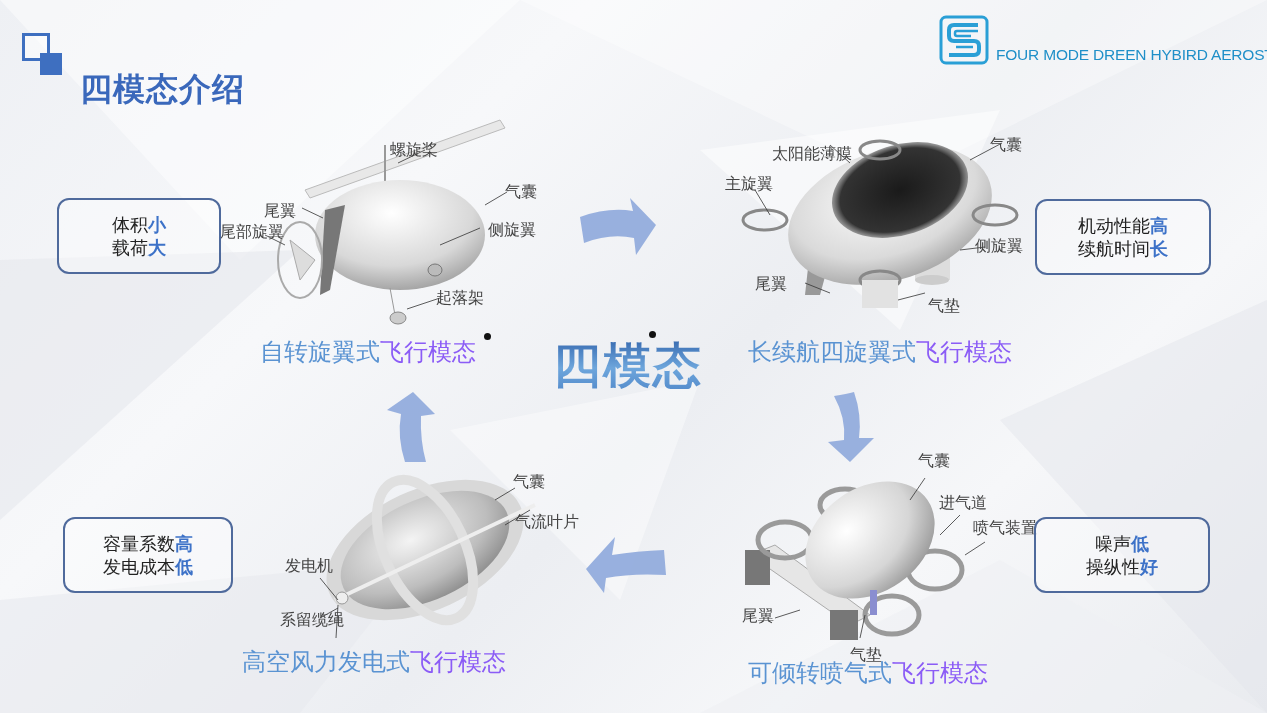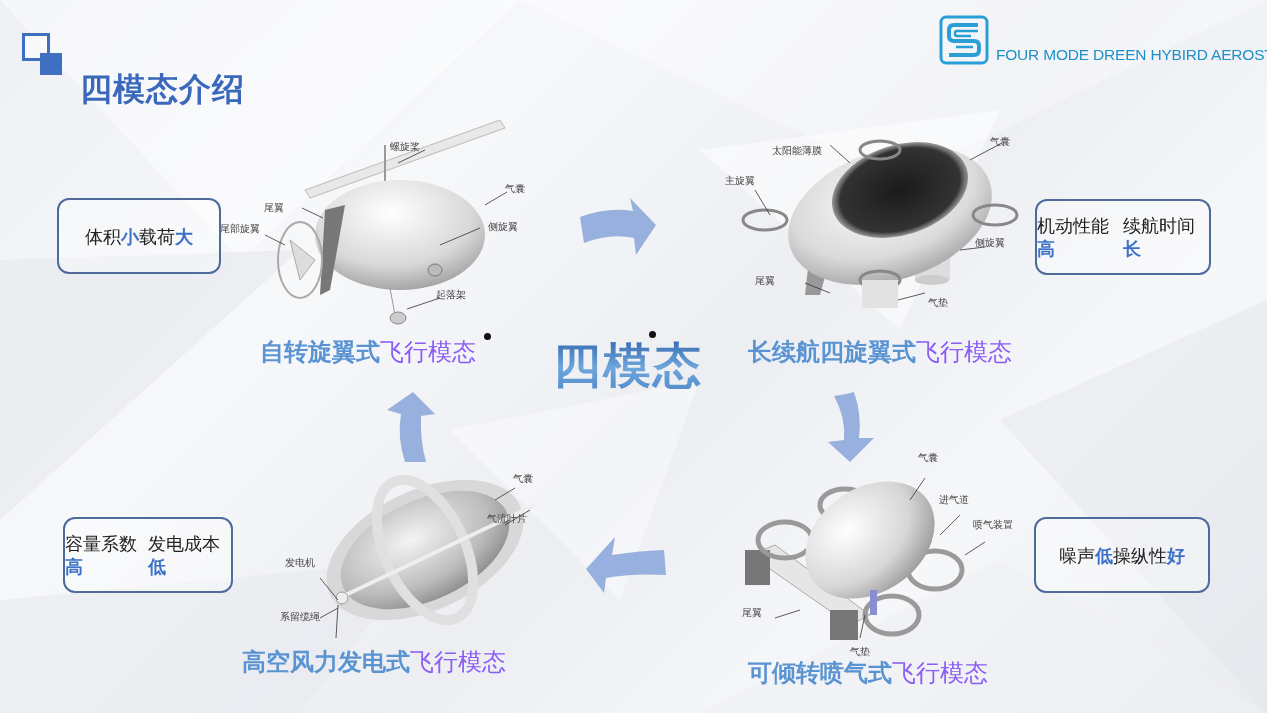--- a/index.html
+++ b/index.html
@@ -12,33 +12,33 @@
   .title-icon{left:22px;top:33px;width:40px;height:40px;}
   .title-icon .sq1{position:absolute;left:0;top:0;width:28px;height:28px;border:3px solid #3e6fc0;box-sizing:border-box;background:rgba(255,255,255,.5);}
   .title-icon .sq2{position:absolute;left:18px;top:20px;width:22px;height:22px;background:#3e6fc0;}
   .page-title{left:80px;top:24px;font-size:32px;font-weight:bold;color:#3a68bb;letter-spacing:1px;margin-top:44px;}
   .logo{left:940px;top:16px;width:295px;height:52px;}
   .logo-mark{position:absolute;left:0;top:0;width:48px;height:48px;}
   .logo-cn{position:absolute;left:56px;top:6px;font-family:"DejaVu Serif","Liberation Serif",serif;font-style:italic;font-size:22px;color:#2a9fd6;letter-spacing:2px;white-space:nowrap;}
   .logo-en{position:absolute;left:56px;top:30px;font-family:"Liberation Sans",sans-serif;font-size:15.5px;color:#1f8fc8;white-space:nowrap;letter-spacing:-0.2px;}
   
   .info{position:absolute;border:2px solid #4f6a9c;border-radius:12px;background:rgba(255,255,255,.35);
-    display:flex;flex-direction:row;align-items:center;justify-content:center;font-size:18px;line-height:23px;color:#222;}
+    display:flex;flex-direction:column;align-items:center;justify-content:center;font-size:18px;line-height:23px;color:#222;}
   .info .hl{color:#3d72c8;font-weight:bold;}
   
   .mode{position:absolute;font-size:24px;white-space:nowrap;}
-  .mode .blue{color:#5a93d2;font-weight:bold;margin-top:24px;}
+  .mode .blue{color:#5a93d2;font-weight:normal;margin-top:24px;}
   .mode .black{color:#8b5cf6;}
   
   .center{left:538px;top:334px;width:180px;text-align:center;font-size:48px;font-weight:bold;line-height:62px;
     background:linear-gradient(180deg,#2d5fa8 0%,#6ea6dc 55%,#4f86c8 100%);-webkit-background-clip:text;background-clip:text;color:transparent;
     letter-spacing:2px;}
   .dot{position:absolute;width:7px;height:7px;border-radius:50%;background:#111;}
   
-  .plabel{position:absolute;font-family:"DejaVu Serif","Liberation Serif",serif;font-size:10px;color:#444;white-space:nowrap;}
+  .plabel{position:absolute;font-family:"DejaVu Serif","Liberation Serif",serif;font-size:16px;color:#444;white-space:nowrap;}
   svg{overflow:visible;}
 </style>
 </head>
 <body>
 
 <svg class="bgpoly" width="1267" height="713">
   <polygon points="0,0 520,0 240,260" fill="#ffffff" opacity="0.45"></polygon>
   <polygon points="520,0 1267,0 900,180" fill="#ffffff" opacity="0.35"></polygon>
   <polygon points="0,260 300,250 0,520" fill="#e6e8ec" opacity="0.6"></polygon>
   <polygon points="700,150 1000,110 900,330" fill="#ffffff" opacity="0.5"></polygon>
@@ -210,21 +210,21 @@
   <circle cx="62" cy="128" r="6" fill="#eee" stroke="#999"></circle>
   <g stroke="#333" stroke-width="0.8" fill="none">
     <line x1="215" y1="30" x2="235" y2="18"></line>
     <line x1="225" y1="55" x2="250" y2="40"></line>
     <line x1="58" y1="130" x2="40" y2="108"></line>
     <line x1="58" y1="138" x2="40" y2="148"></line>
     <line x1="58" y1="135" x2="56" y2="168"></line>
   </g>
 </svg>
 <div class="plabel" style="left:513px;top:472px">气囊</div>
-<div class="plabel" style="left:487px;top:512px">气流叶片</div>
+<div class="plabel" style="left:515px;top:512px">气流叶片</div>
 <div class="plabel" style="left:285px;top:556px">发电机</div>
 <div class="plabel" style="left:280px;top:610px">系留缆绳</div>
 
 <div class="info" style="left:63px;top:517px;width:166px;height:72px">
   <div><span>容量系数</span><span class="hl">高</span></div>
   <div><span>发电成本</span><span class="hl">低</span></div>
 </div>
 <div class="mode" style="left:242px;top:646px">
   <span class="blue">高空风力发电式</span><span class="black">飞行模态</span>
 </div>

